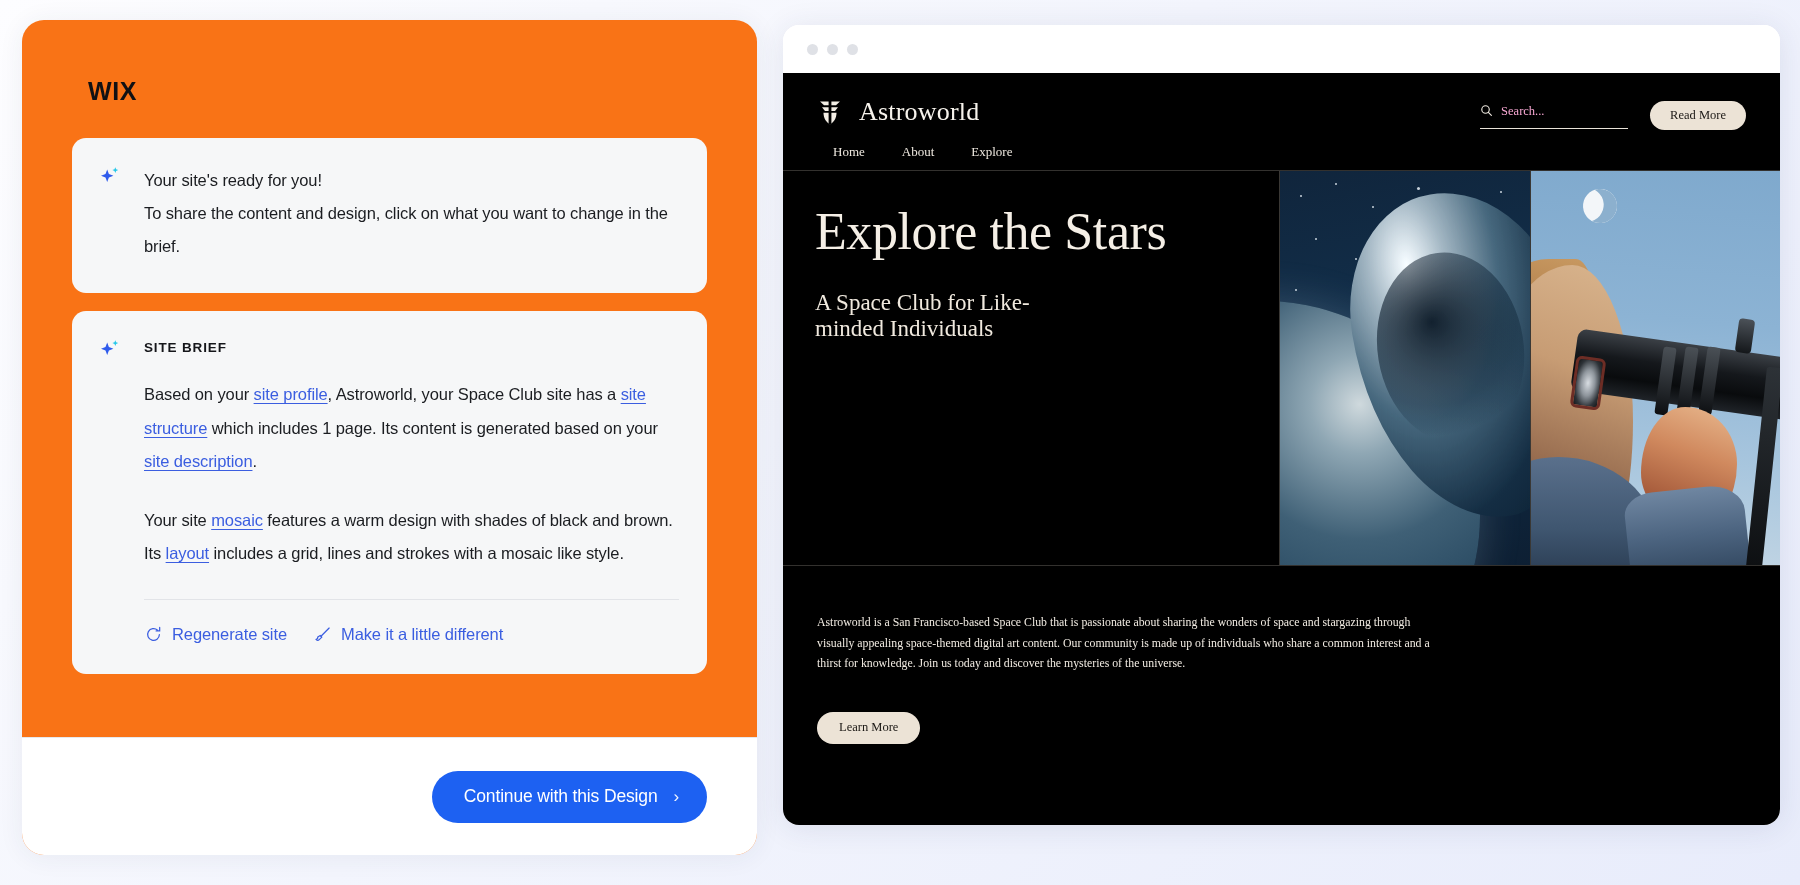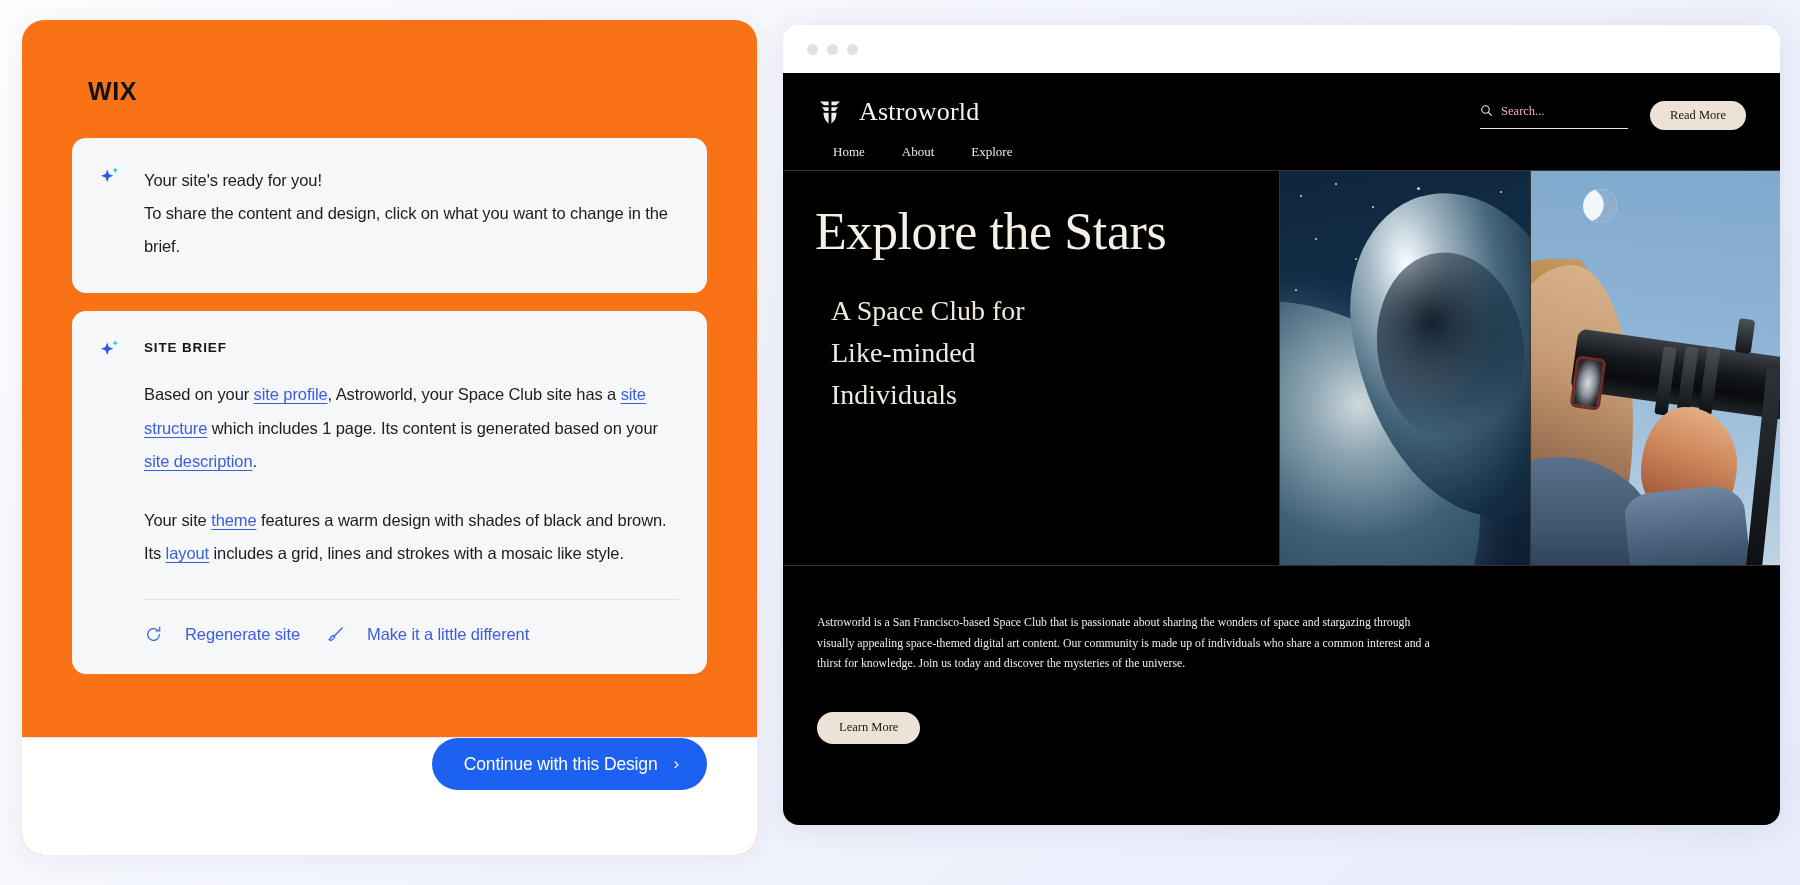--- a/index.html
+++ b/index.html
@@ -108,37 +108,37 @@
   .card-actions {
     display: flex;
     align-items: center;
     gap: 26px;
     margin-top: 25px;
   }
 
   .action-link {
     display: flex;
     align-items: center;
-    gap: 22px;
+    gap: 9px;
     color: #3b5ee0;
     font-size: 16.5px;
     cursor: pointer;
     letter-spacing: -0.1px;
     text-align: right;
   }
   .action-link svg { display: block; }
 
   .panel-footer {
     position: absolute;
     left: 0; right: 0; bottom: 0;
     height: 118px;
     background: #ffffff;
     border-top: 1px solid #e6e8ec;
     display: flex;
-    align-items: flex-start;
+    align-items: center;
     justify-content: flex-end;
     padding-right: 50px;
   }
 
   .cta-button {
     background: #1d61f2;
     color: #ffffff;
     border: none;
     border-radius: 999px;
     height: 52px;
@@ -273,27 +273,26 @@
   .hero-title {
     font-family: "Liberation Serif", serif;
     font-size: 52px;
     line-height: 50px;
     color: #f5efe6;
     letter-spacing: -0.4px;
     font-weight: 400;
   }
   .hero-sub {
     font-family: "Liberation Serif", serif;
-    font-size: 28px;
-    line-height: 42px;
+    font-size: 23px;
+    line-height: 26px;
     color: #f0e9de;
     margin-top: 33px;
     max-width: 260px;
     font-weight: 400;
-    margin-left: 16px;
   }
 
   .hero-img {
     flex: 1 1 0;
     position: relative;
     overflow: hidden;
   }
   .hero-img.first { border-right: 1px solid #3a3835; }
 
   
@@ -479,21 +478,21 @@
         <svg viewBox="0 0 24 24" width="24" height="24">
           <path d="M9.2 5.6 L10.9 10.1 L15.4 11.8 L10.9 13.5 L9.2 18 L7.5 13.5 L3 11.8 L7.5 10.1 Z" fill="#2f5bec"></path>
           <path d="M17.3 3.2 L18.1 5.3 L20.2 6.1 L18.1 6.9 L17.3 9 L16.5 6.9 L14.4 6.1 L16.5 5.3 Z" fill="#25c7e8"></path>
         </svg>
       </span>
       <div class="card-inner">
         <div class="brief-title">SITE BRIEF</div>
 
         <p class="brief-para"><span>Based on your </span><span class="brief-link">site profile</span><span>, Astroworld, your Space Club site has a </span><span class="brief-link">site structure</span><span> which includes 1 page. Its content is generated based on your </span><span class="brief-link">site description</span><span>.</span></p>
 
-        <p class="brief-para second"><span>Your site </span><span class="brief-link">theme</span><span> features a warm design with shades of black and brown. Its </span><span class="brief-link">layout</span><span> includes a grid, lines and strokes with a mosaic like style.</span></p>
+        <p class="brief-para second"><span>Your site </span><span class="brief-link">mosaic</span><span> features a warm design with shades of black and brown. Its </span><span class="brief-link">layout</span><span> includes a grid, lines and strokes with a mosaic like style.</span></p>
 
         <div class="card-divider"></div>
 
         <div class="card-actions">
           <div class="action-link">
             <span>
               <svg viewBox="0 0 20 20" width="19" height="19" fill="none" stroke="#3b5ee0" stroke-width="1.3" stroke-linecap="round">
                 <path d="M16.2 10a6.2 6.2 0 1 1-1.9-4.5"></path>
                 <path d="M16.5 2.6v3.6h-3.7"></path>
               </svg>

